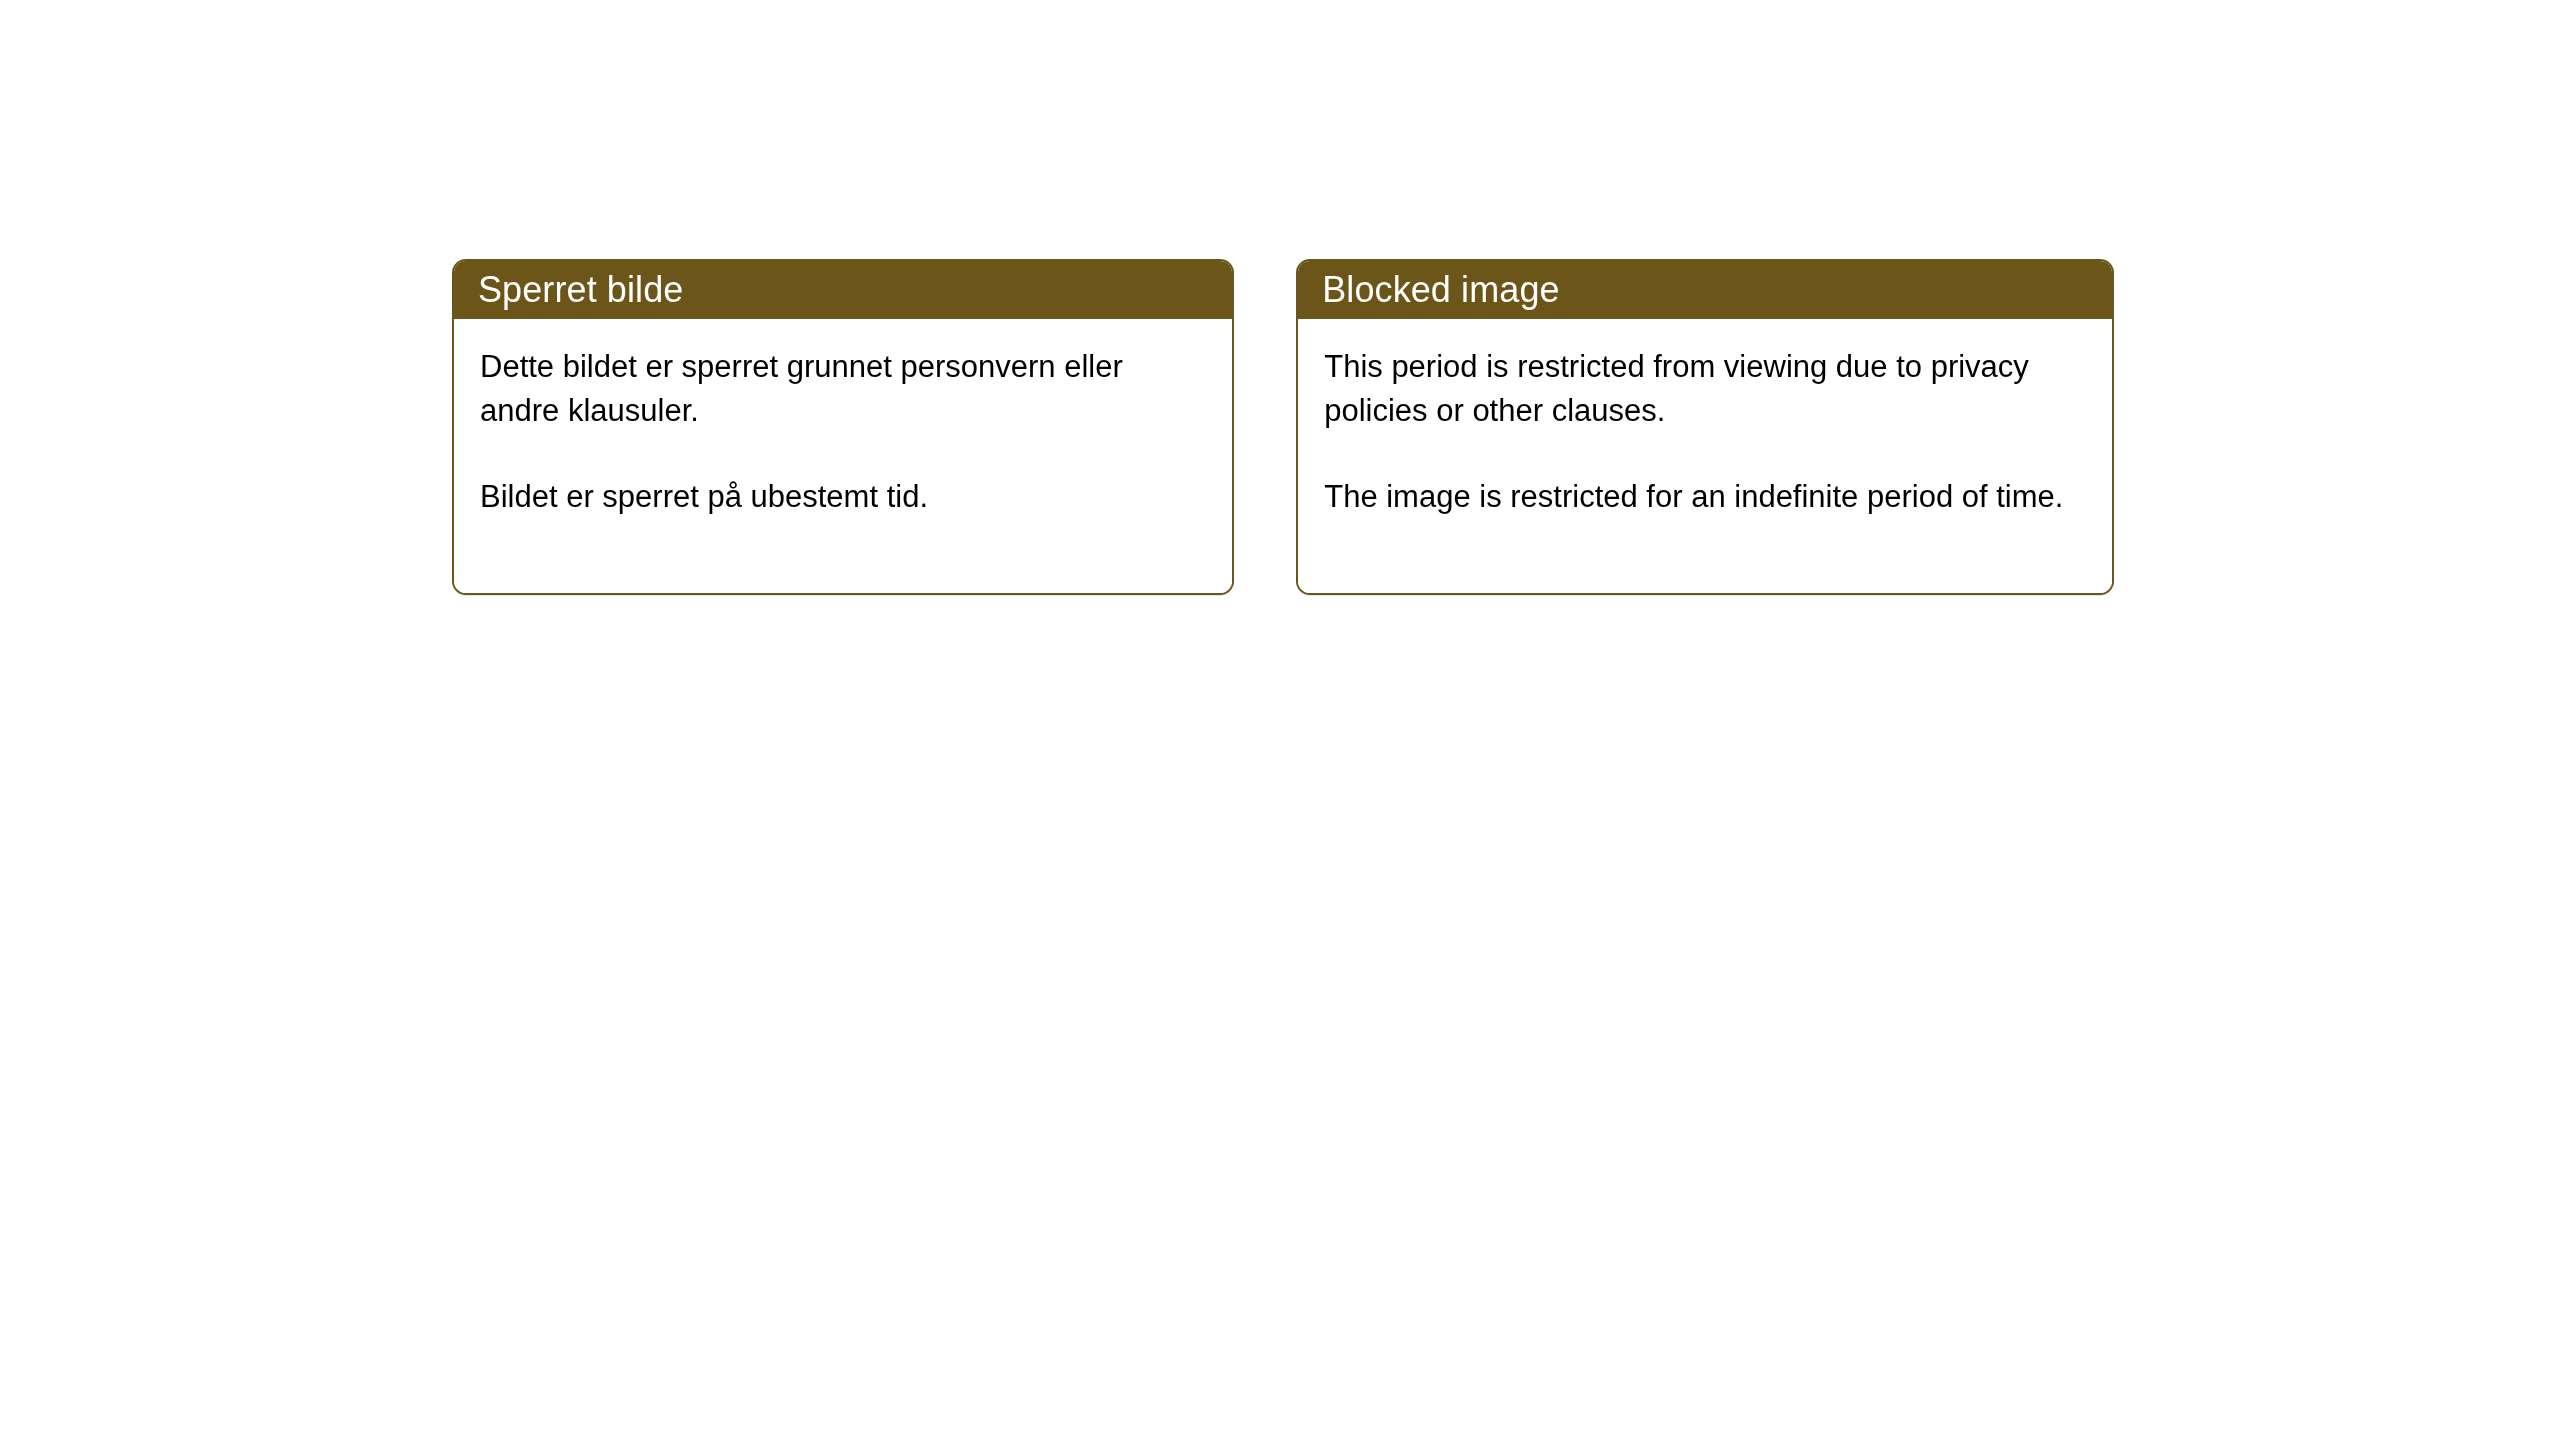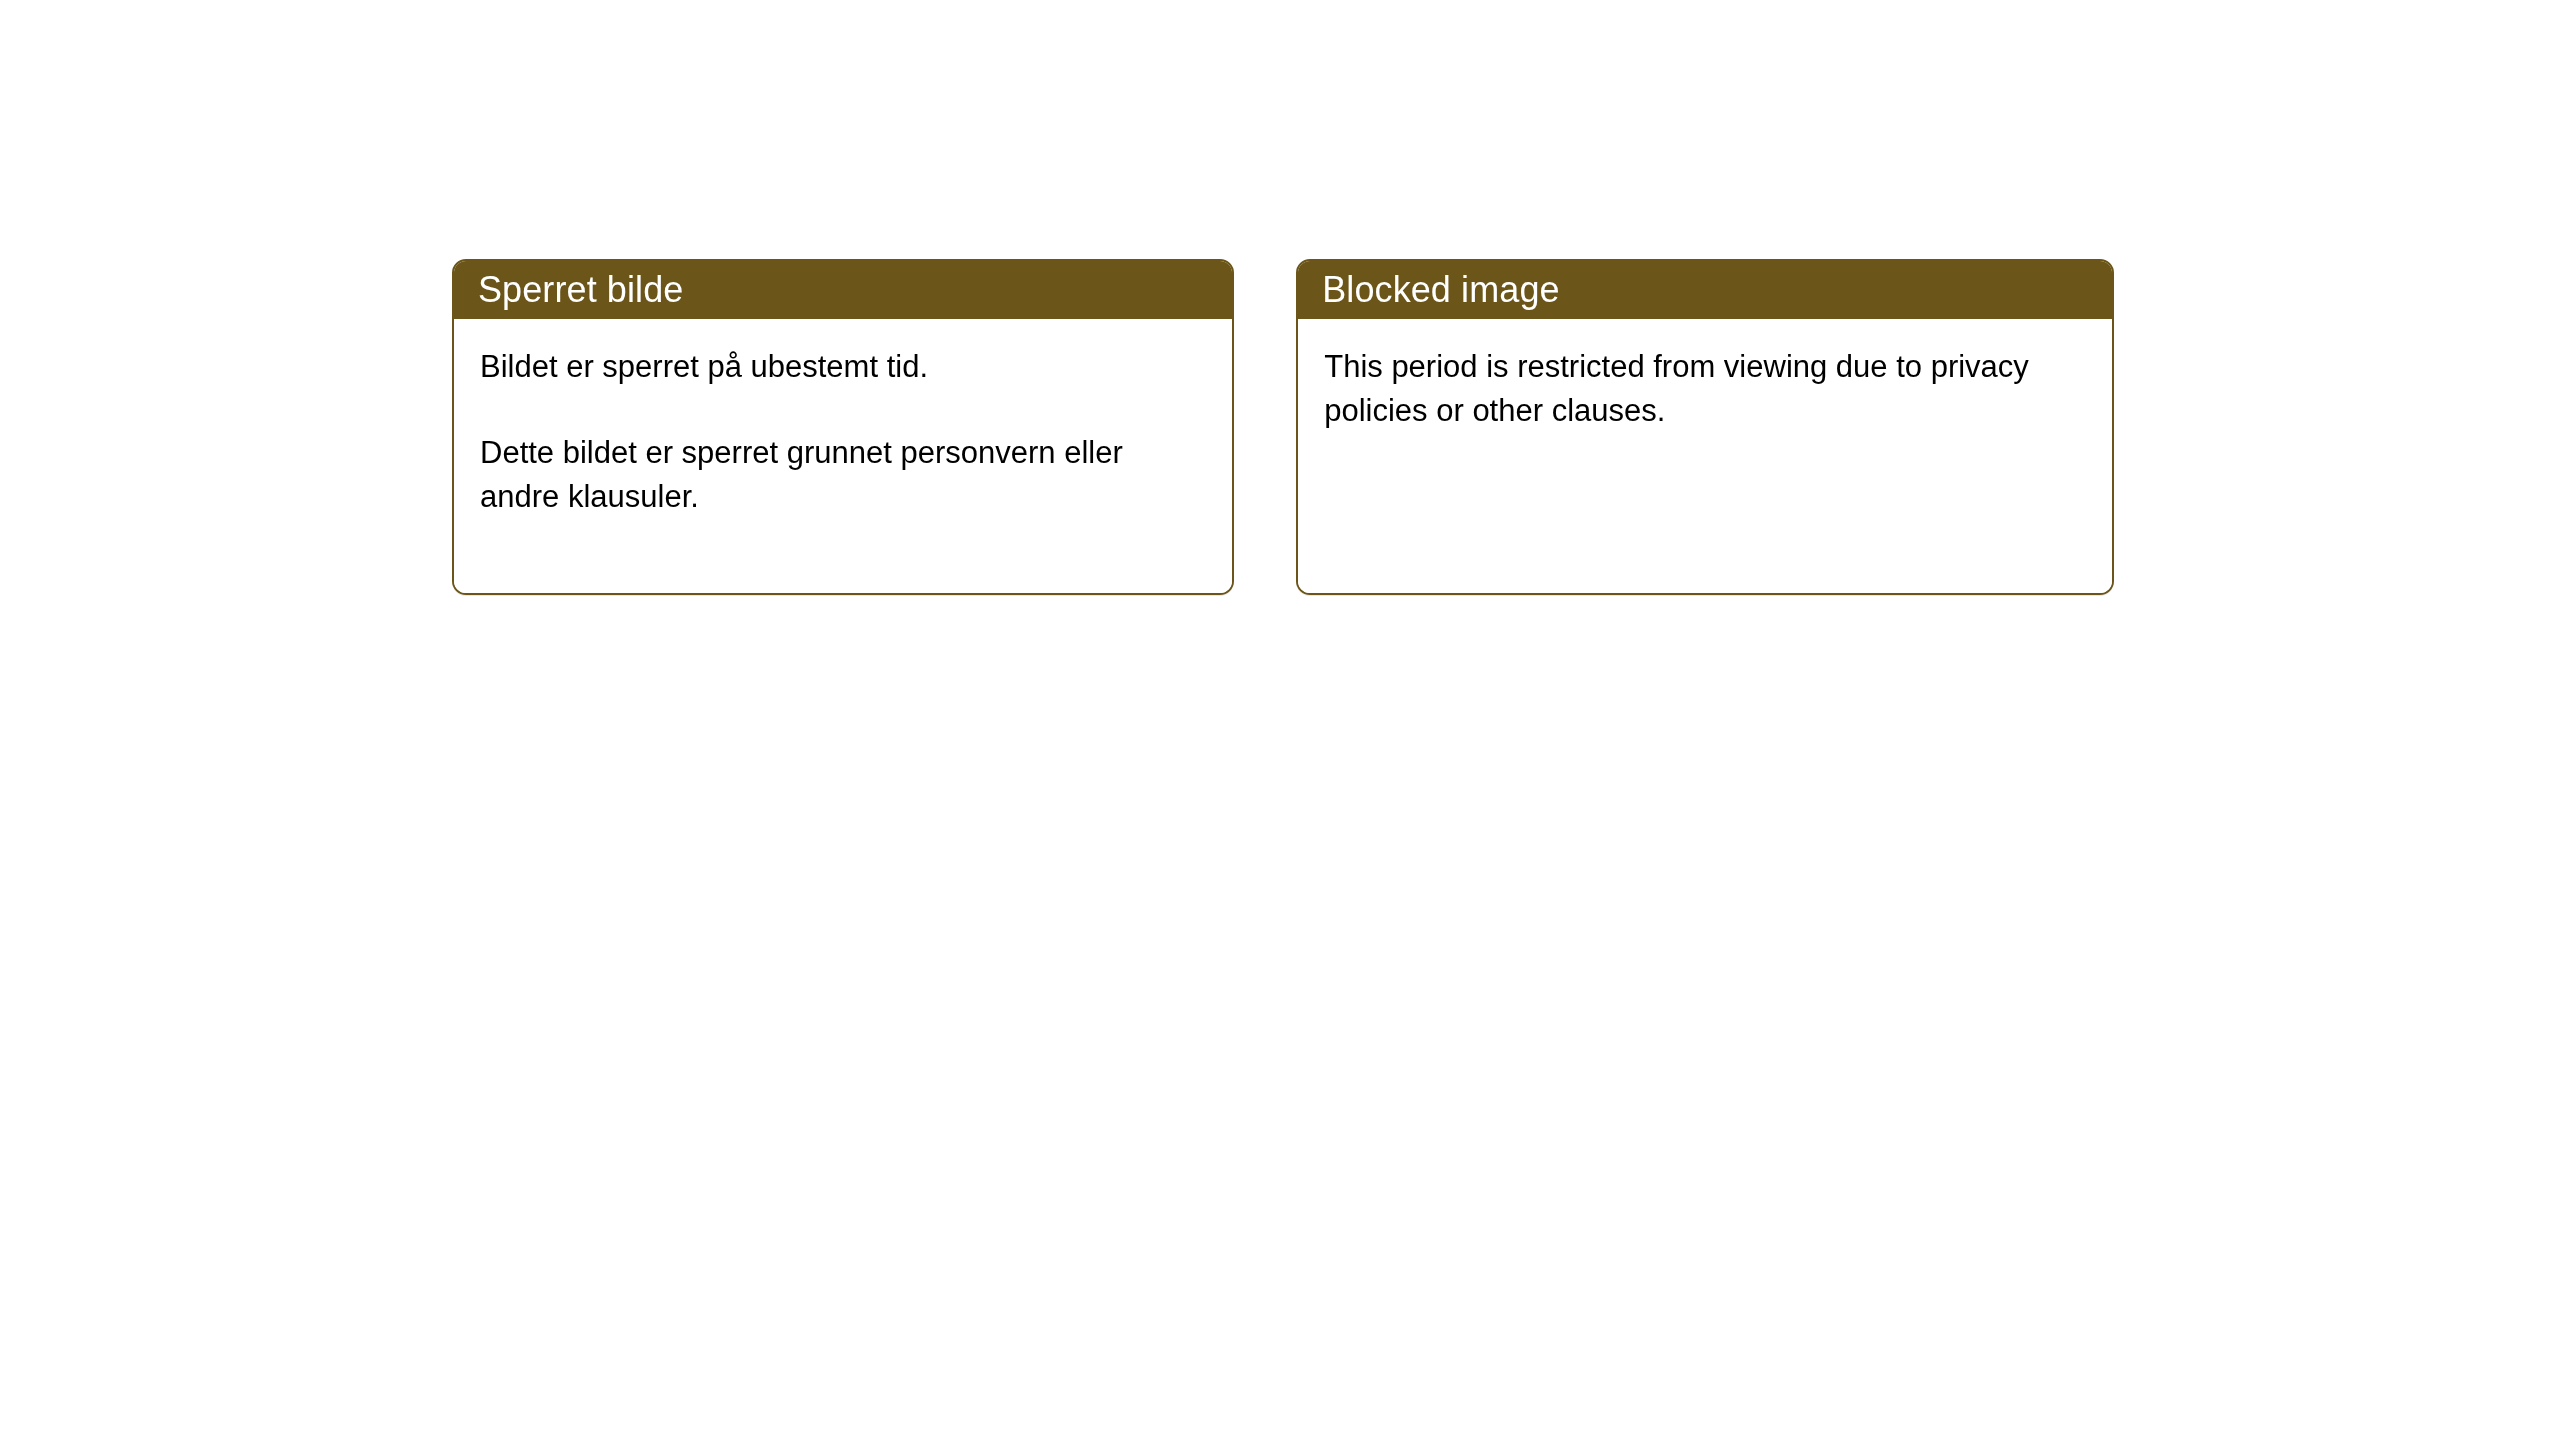--- a/index.html
+++ b/index.html
@@ -92,31 +92,32 @@
 
 <div id="notice-stage">
 
   <section class="notice-card card-left">
 
     <div class="card-header">
       <h2 class="card-title">Sperret bilde</h2>
     </div>
 
     <div class="card-body">
+      <p class="card-paragraph">Dette bildet er sperret grunnet personvern eller andre klausuler.</p>
       <p class="card-paragraph">Bildet er sperret på ubestemt tid.</p>
-      <p class="card-paragraph">Dette bildet er sperret grunnet personvern eller andre klausuler.</p>
     </div>
 
   </section>
 
   <section class="notice-card card-right">
 
     <div class="card-header">
       <h2 class="card-title">Blocked image</h2>
     </div>
 
     <div class="card-body">
       <p class="card-paragraph">This period is restricted from viewing due to privacy policies or other clauses.</p>
+      <p class="card-paragraph">The image is restricted for an indefinite period of time.</p>
     </div>
 
   </section>
 
 </div>
 
 </body></html>

